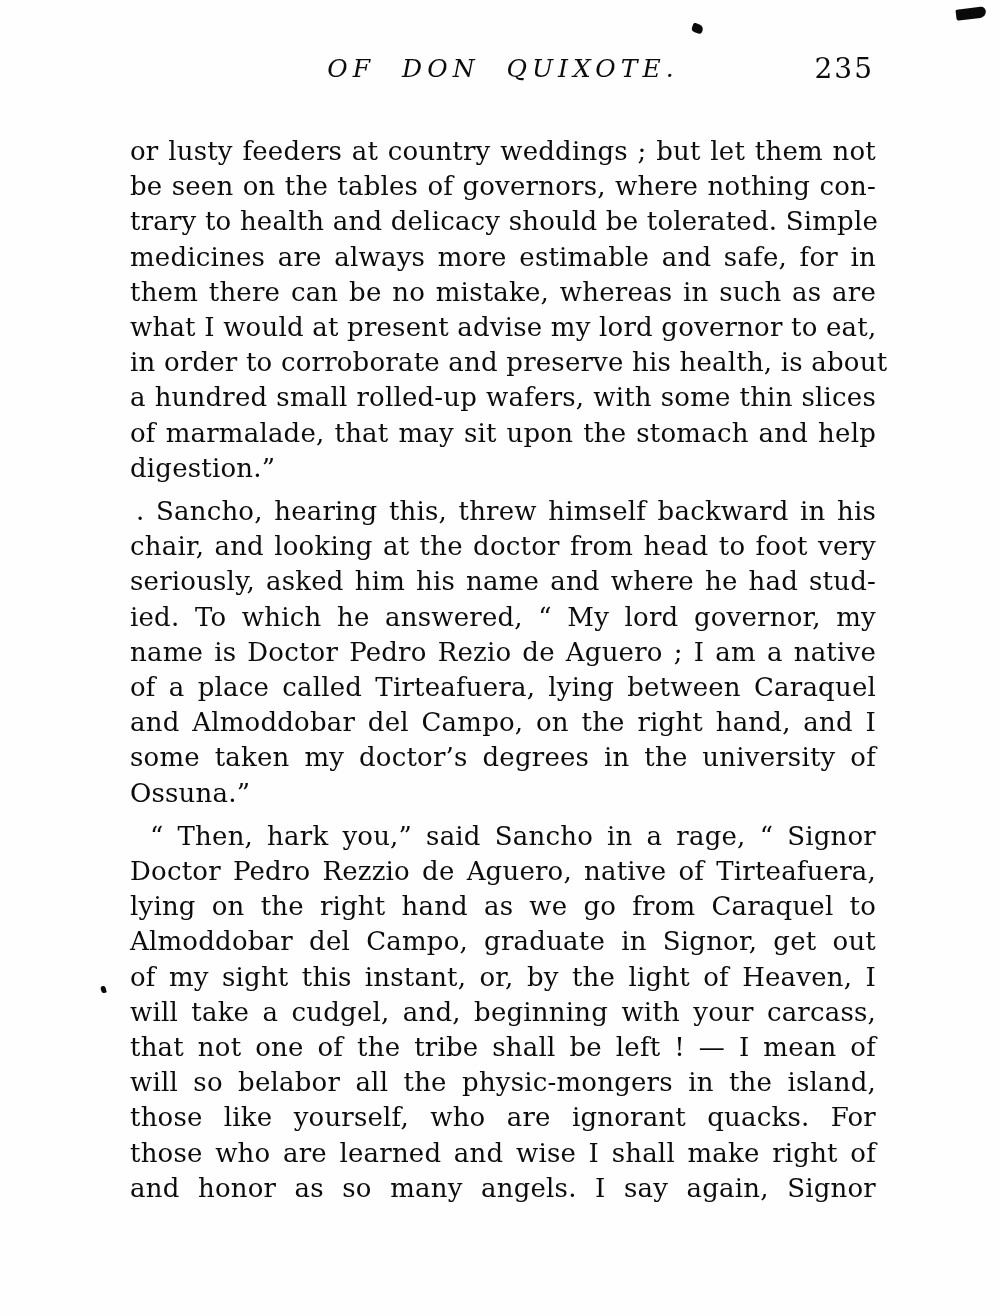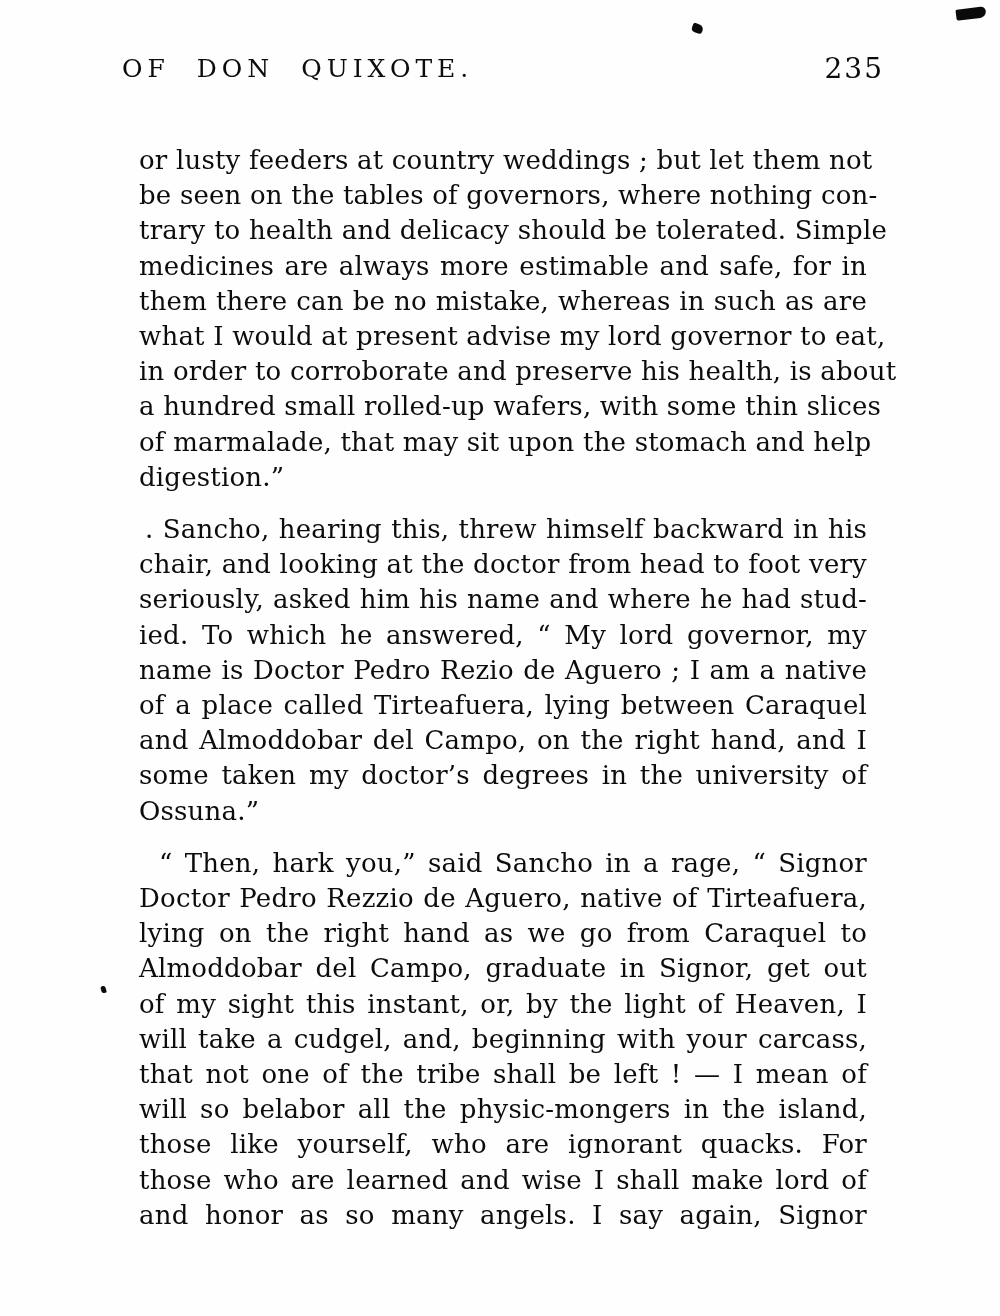--- a/index.html
+++ b/index.html
@@ -21,44 +21,45 @@
     position: absolute;
     top: 54px;
     left: 122px;
     width: 762px;
     height: 34px;
   }
   .running-title {
     position: absolute;
     left: 0;
     right: 0;
-    text-align: left;
+    text-align: center;
+    font-style: italic;
     font-size: 25px;
     letter-spacing: 5px;
     word-spacing: 14px;
     white-space: nowrap;
   }
   .page-number {
     position: absolute;
-    right: 0;
+    right: 10px;
     top: -2px;
     font-size: 28px;
     letter-spacing: 2px;
   }
   
   .text-block {
     position: absolute;
     top: 126px;
     left: 122px;
     width: 762px;
     font-size: 26px;
     line-height: 35.2px;
     letter-spacing: 0.2px;
   }
-  .paragraph { margin: 17px; padding: 0; }
+  .paragraph { margin: 8px; padding: 0; }
   .line {
     text-align: justify;
     text-align-last: justify;
     white-space: nowrap;
   }
   .line.par-end {
     text-align-last: left;
   }
   .line.indent-sm { padding-left: 6px; }
   .line.indent-md { padding-left: 20px; }
@@ -136,18 +137,18 @@
     <div class="paragraph">
       <div class="line indent-md">“ Then, hark you,” said Sancho in a rage, “ Signor</div>
       <div class="line">Doctor Pedro Rezzio de Aguero, native of Tirteafuera,</div>
       <div class="line">lying on the right hand as we go from Caraquel to</div>
       <div class="line">Almoddobar del Campo, graduate in Signor, get out</div>
       <div class="line">of my sight this instant, or, by the light of Heaven, I</div>
       <div class="line">will take a cudgel, and, beginning with your carcass,</div>
       <div class="line">that not one of the tribe shall be left ! — I mean of</div>
       <div class="line">will so belabor all the physic-mongers in the island,</div>
       <div class="line">those like yourself, who are ignorant quacks. For</div>
-      <div class="line">those who are learned and wise I shall make lord of</div>
+      <div class="line">those who are learned and wise I shall make right of</div>
       <div class="line">and honor as so many angels. I say again, Signor</div>
     </div>
 
   </div>
 </div>
 
 </body></html>

